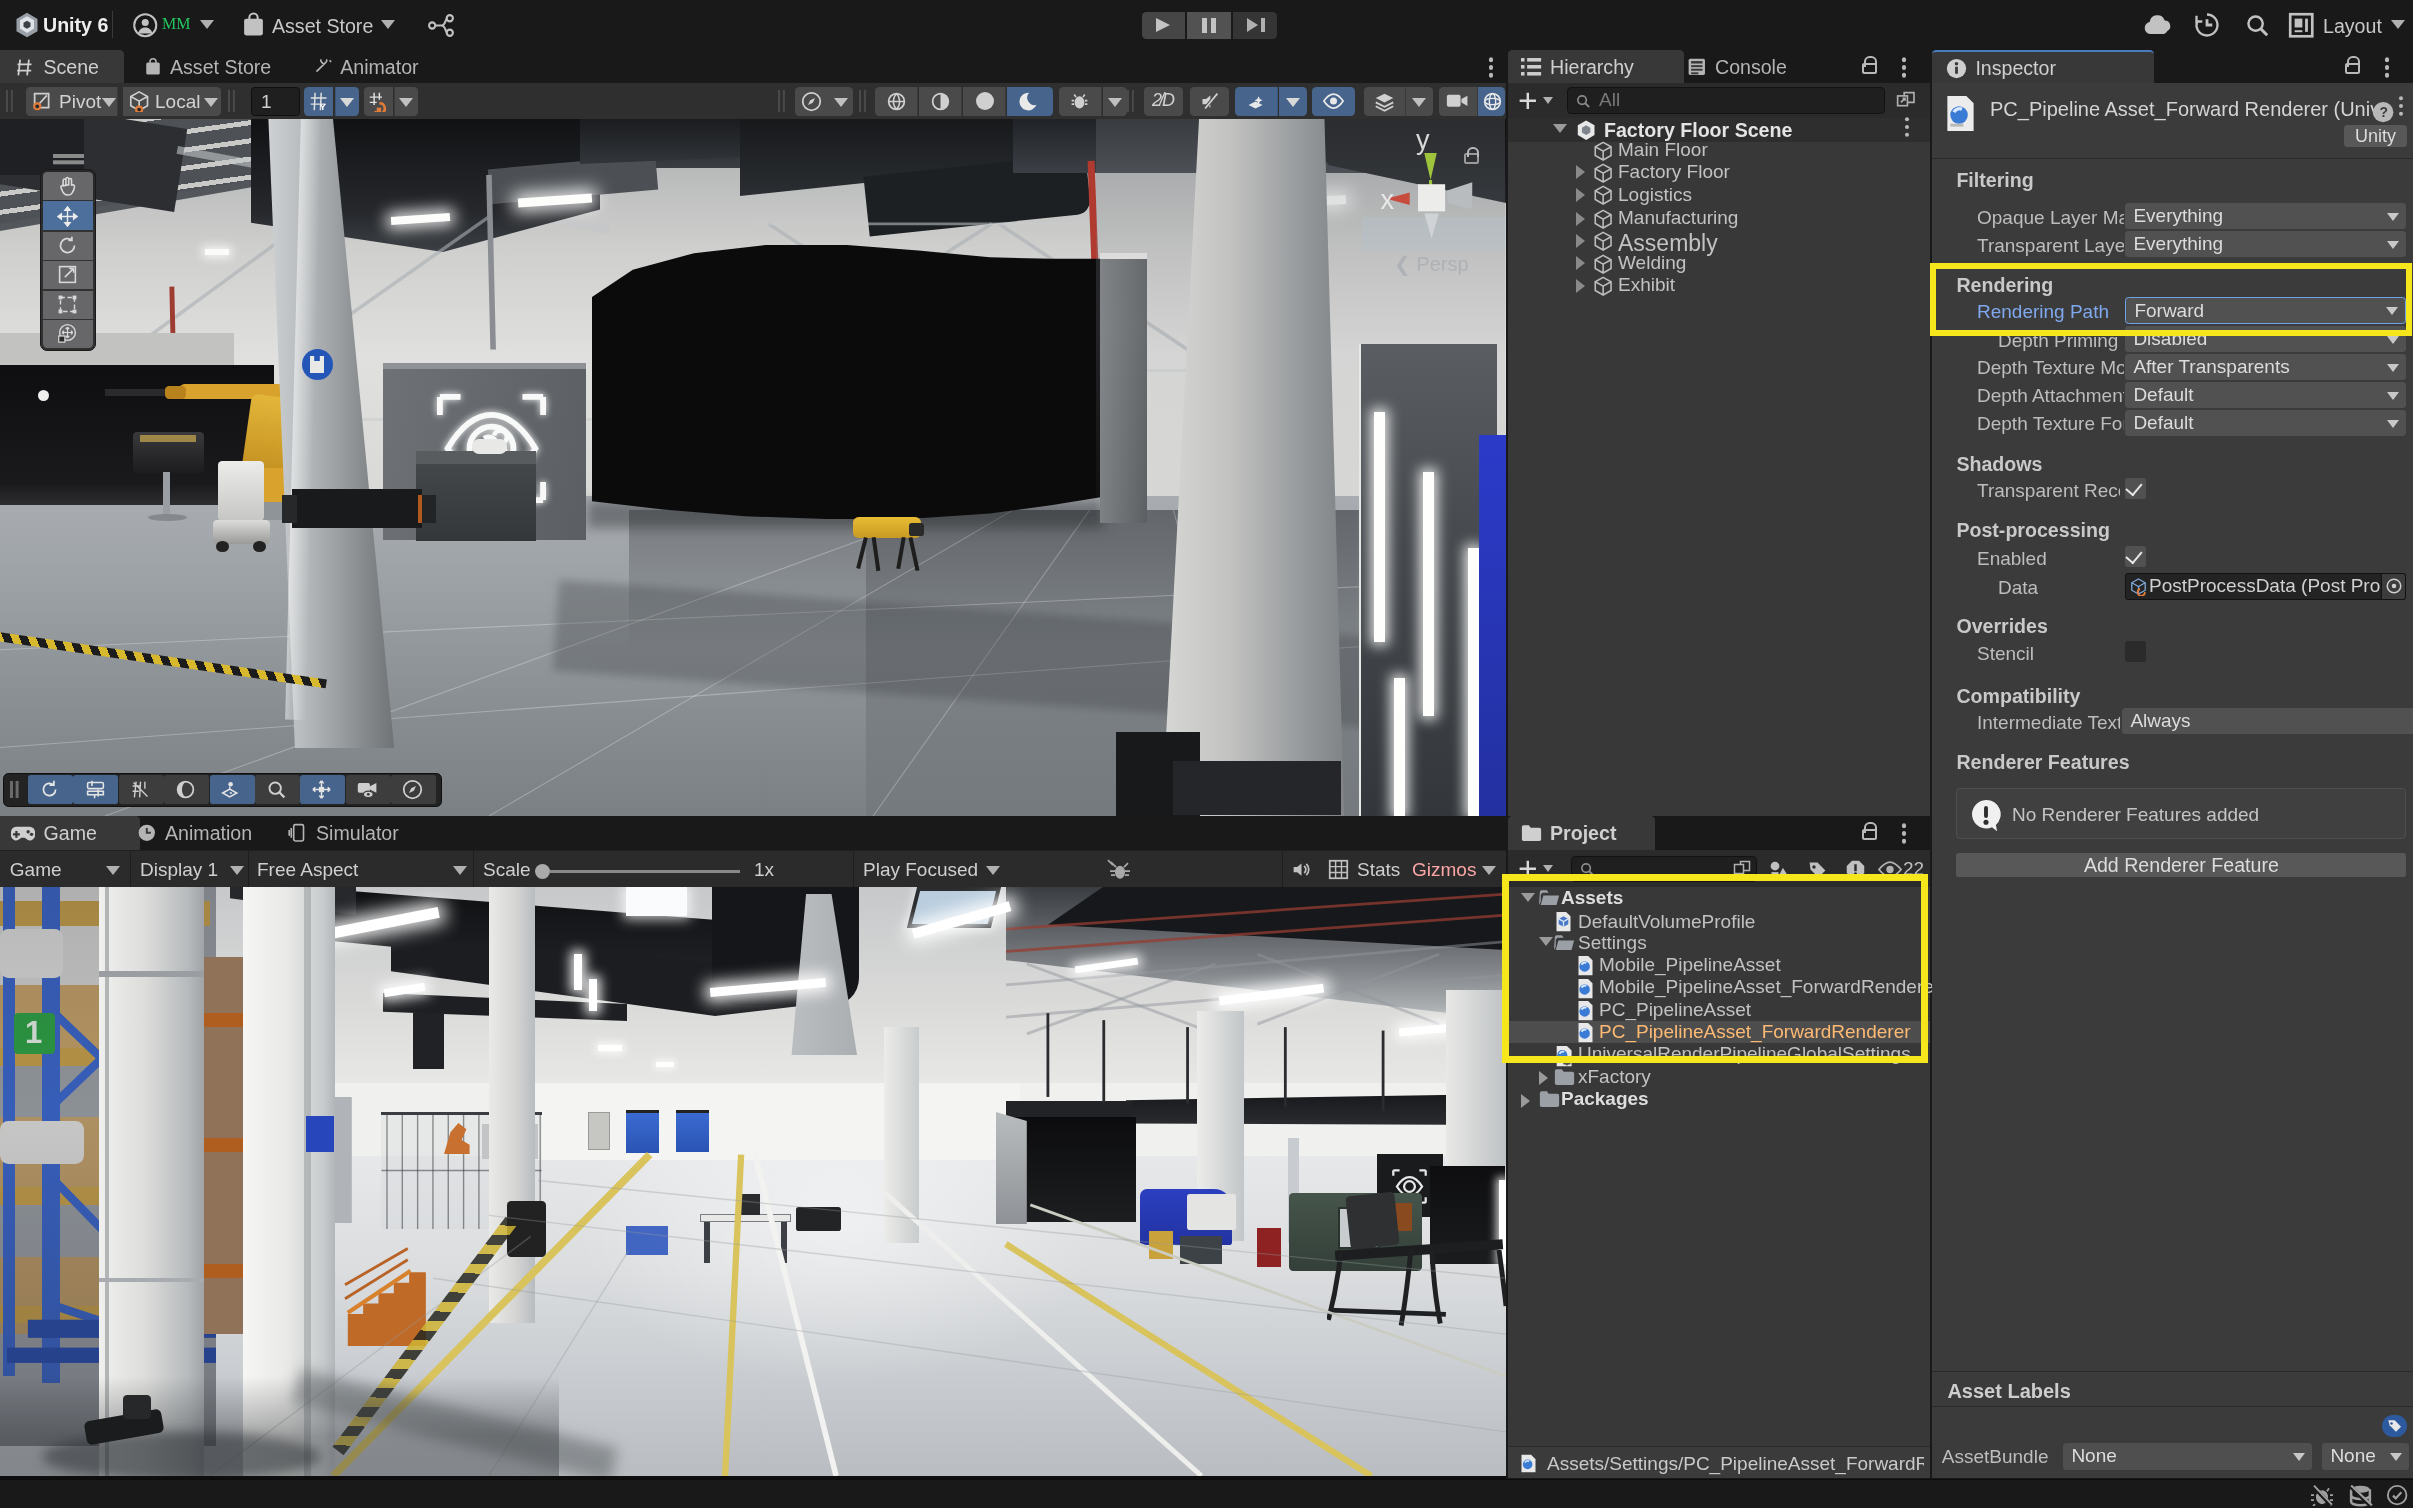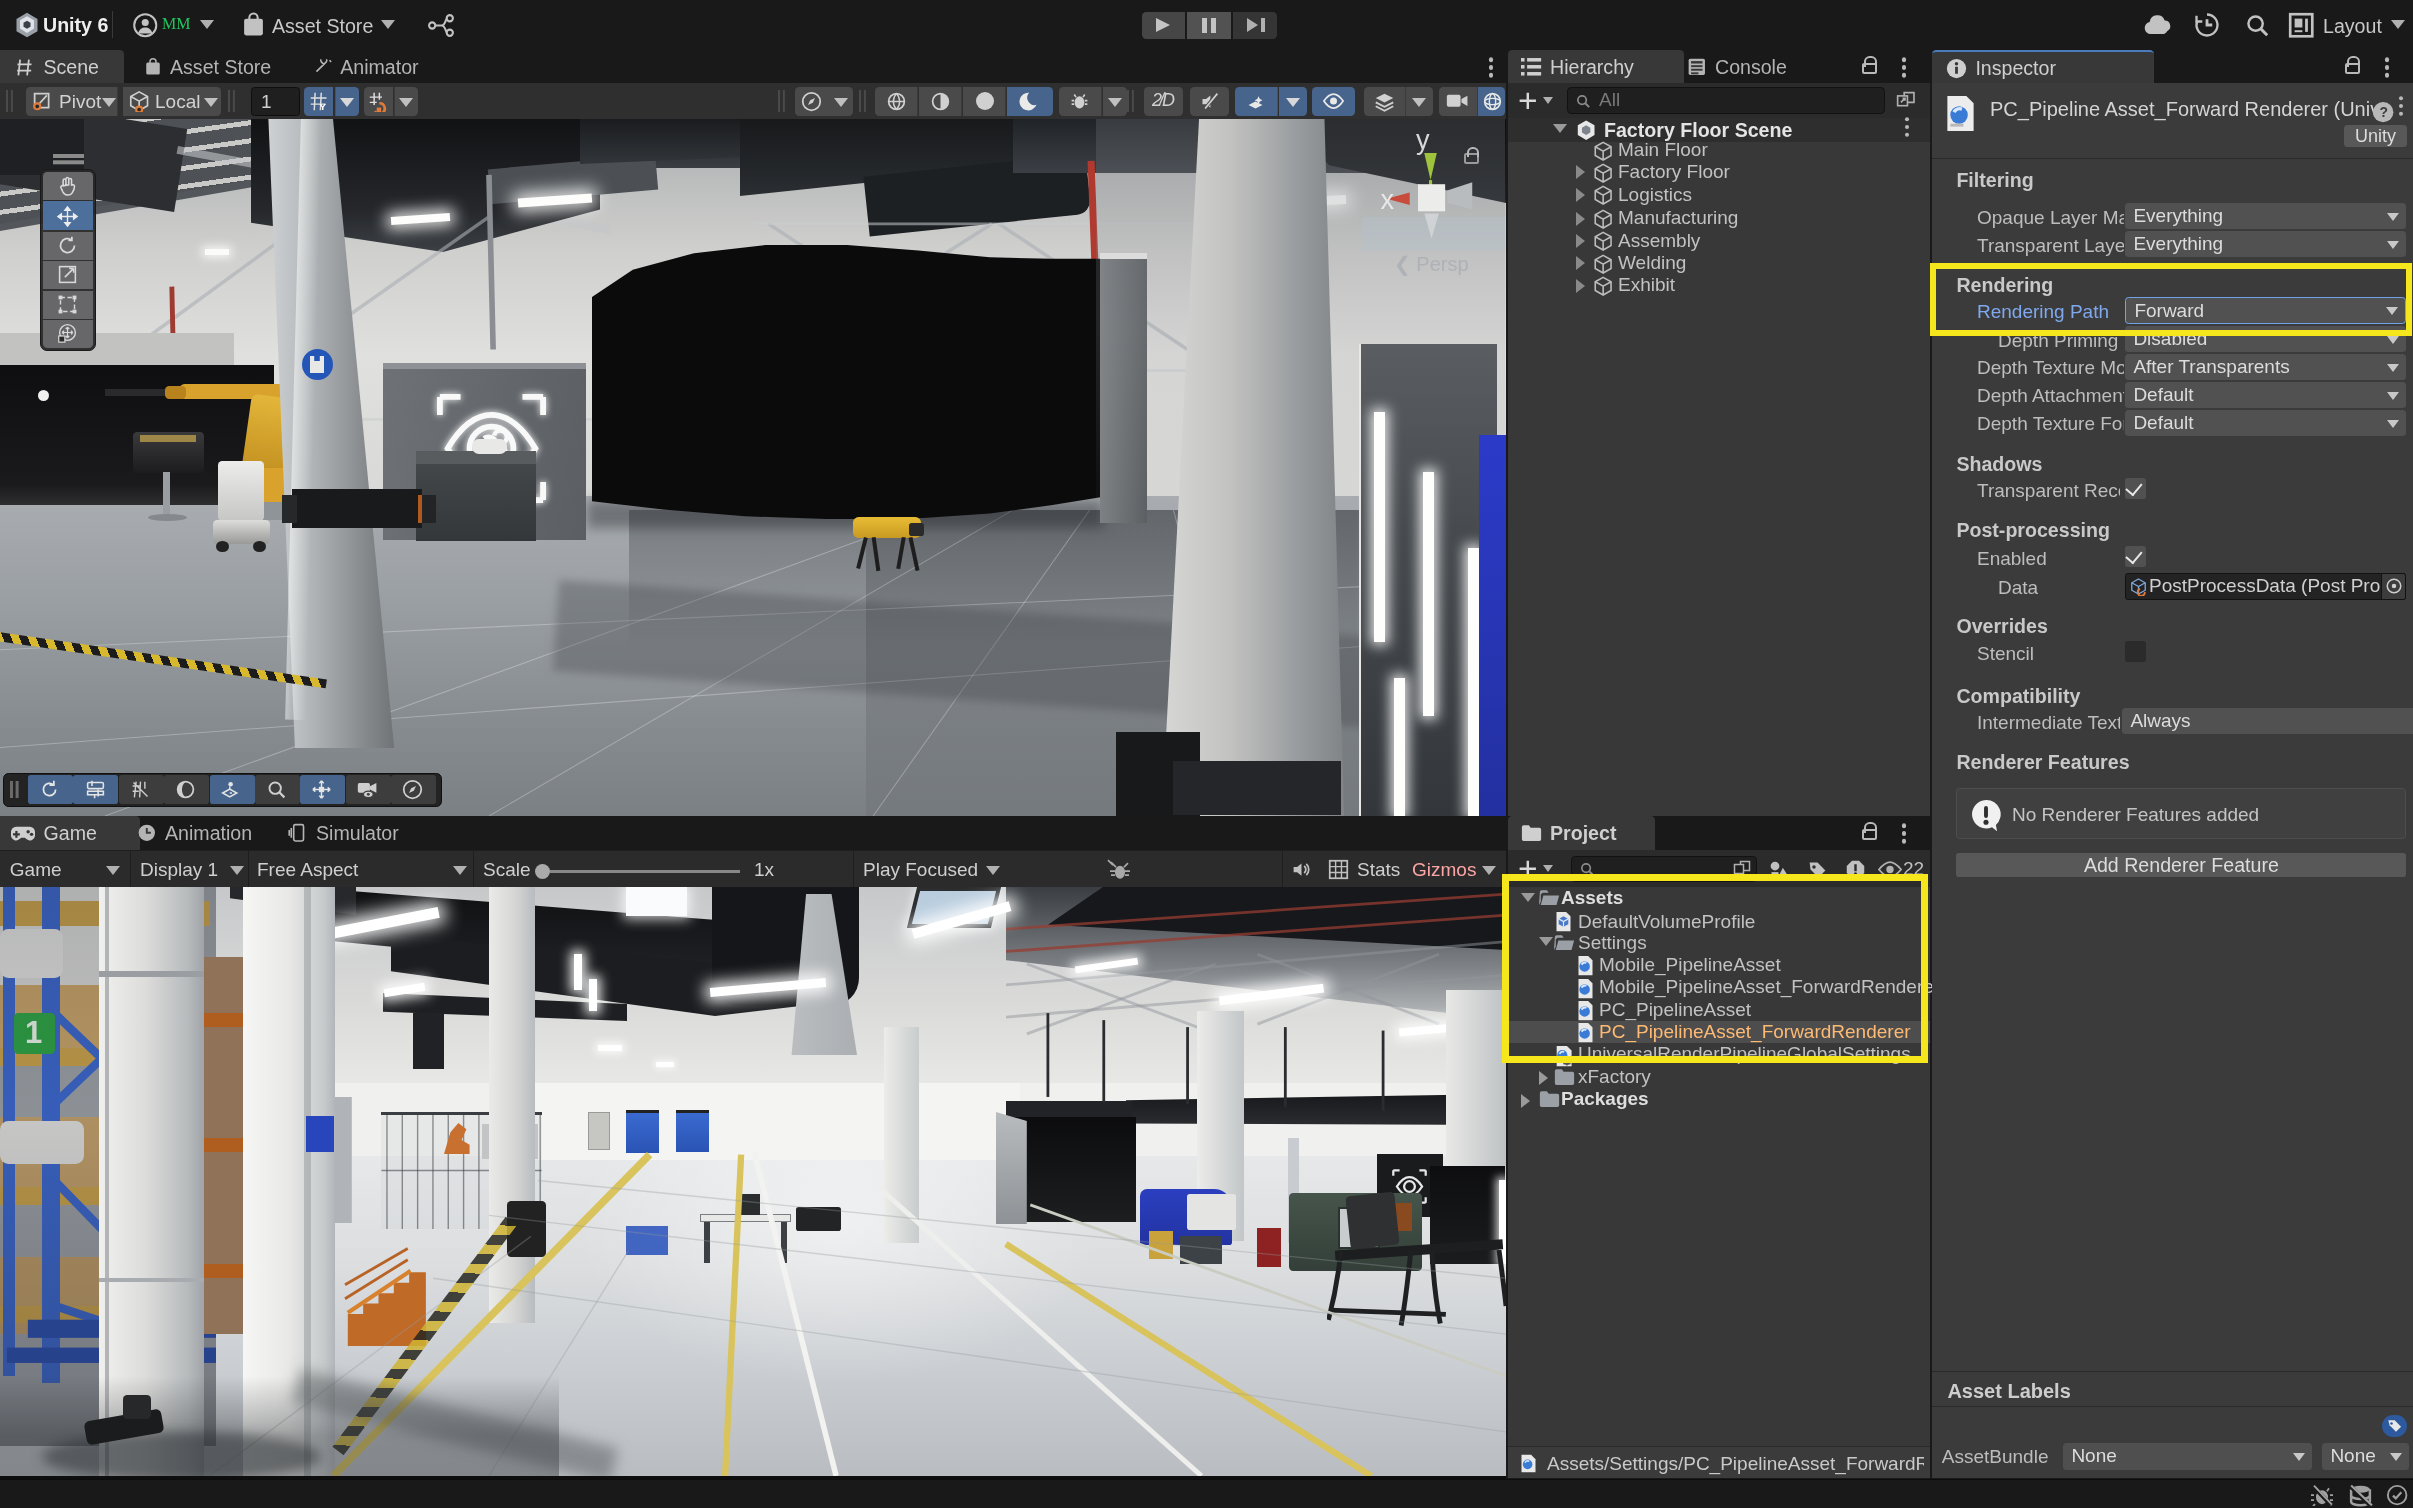--- a/index.html
+++ b/index.html
@@ -790,21 +790,21 @@
   <span class="abs" style="left:110px;top:66px;font-size:19px;color:#c2c2c2;">Logistics</span>
   <span class="abs" style="left:68px;top:94px;width:0;height:0;border-top:7px solid transparent;border-bottom:7px solid transparent;border-left:9px solid #8a8a8a;"></span>
   <svg class="abs" style="left:84px;top:90px;" width="22.3" height="22.3" viewBox="0 0 24 24">
         <path d="M12 2.5 L20.5 7.3 V16.7 L12 21.5 L3.5 16.7 V7.3 Z M3.5 7.3 L12 12 L20.5 7.3 M12 12 V21.5" fill="none" stroke="#bcbcbc" stroke-width="1.7"></path>
       </svg>
   <span class="abs" style="left:110px;top:89px;font-size:19px;color:#c2c2c2;">Manufacturing</span>
   <span class="abs" style="left:68px;top:116px;width:0;height:0;border-top:7px solid transparent;border-bottom:7px solid transparent;border-left:9px solid #8a8a8a;"></span>
   <svg class="abs" style="left:84px;top:112px;" width="22.3" height="22.3" viewBox="0 0 24 24">
         <path d="M12 2.5 L20.5 7.3 V16.7 L12 21.5 L3.5 16.7 V7.3 Z M3.5 7.3 L12 12 L20.5 7.3 M12 12 V21.5" fill="none" stroke="#bcbcbc" stroke-width="1.7"></path>
       </svg>
-  <span class="abs" style="left:110px;top:112px;font-size:19px;color:#c2c2c2;">Assembly</span>
+  <span class="abs" style="left:110px;top:112px;font-size:23px;color:#c2c2c2;">Assembly</span>
   <span class="abs" style="left:68px;top:138px;width:0;height:0;border-top:7px solid transparent;border-bottom:7px solid transparent;border-left:9px solid #8a8a8a;"></span>
   <svg class="abs" style="left:84px;top:135px;" width="22.3" height="22.3" viewBox="0 0 24 24">
         <path d="M12 2.5 L20.5 7.3 V16.7 L12 21.5 L3.5 16.7 V7.3 Z M3.5 7.3 L12 12 L20.5 7.3 M12 12 V21.5" fill="none" stroke="#bcbcbc" stroke-width="1.7"></path>
       </svg>
   <span class="abs" style="left:110px;top:134px;font-size:19px;color:#c2c2c2;">Welding</span>
   <span class="abs" style="left:68px;top:161px;width:0;height:0;border-top:7px solid transparent;border-bottom:7px solid transparent;border-left:9px solid #8a8a8a;"></span>
   <svg class="abs" style="left:84px;top:157px;" width="22.3" height="22.3" viewBox="0 0 24 24">
         <path d="M12 2.5 L20.5 7.3 V16.7 L12 21.5 L3.5 16.7 V7.3 Z M3.5 7.3 L12 12 L20.5 7.3 M12 12 V21.5" fill="none" stroke="#bcbcbc" stroke-width="1.7"></path>
       </svg>
   <span class="abs" style="left:110px;top:156px;font-size:19px;color:#c2c2c2;">Exhibit</span>

